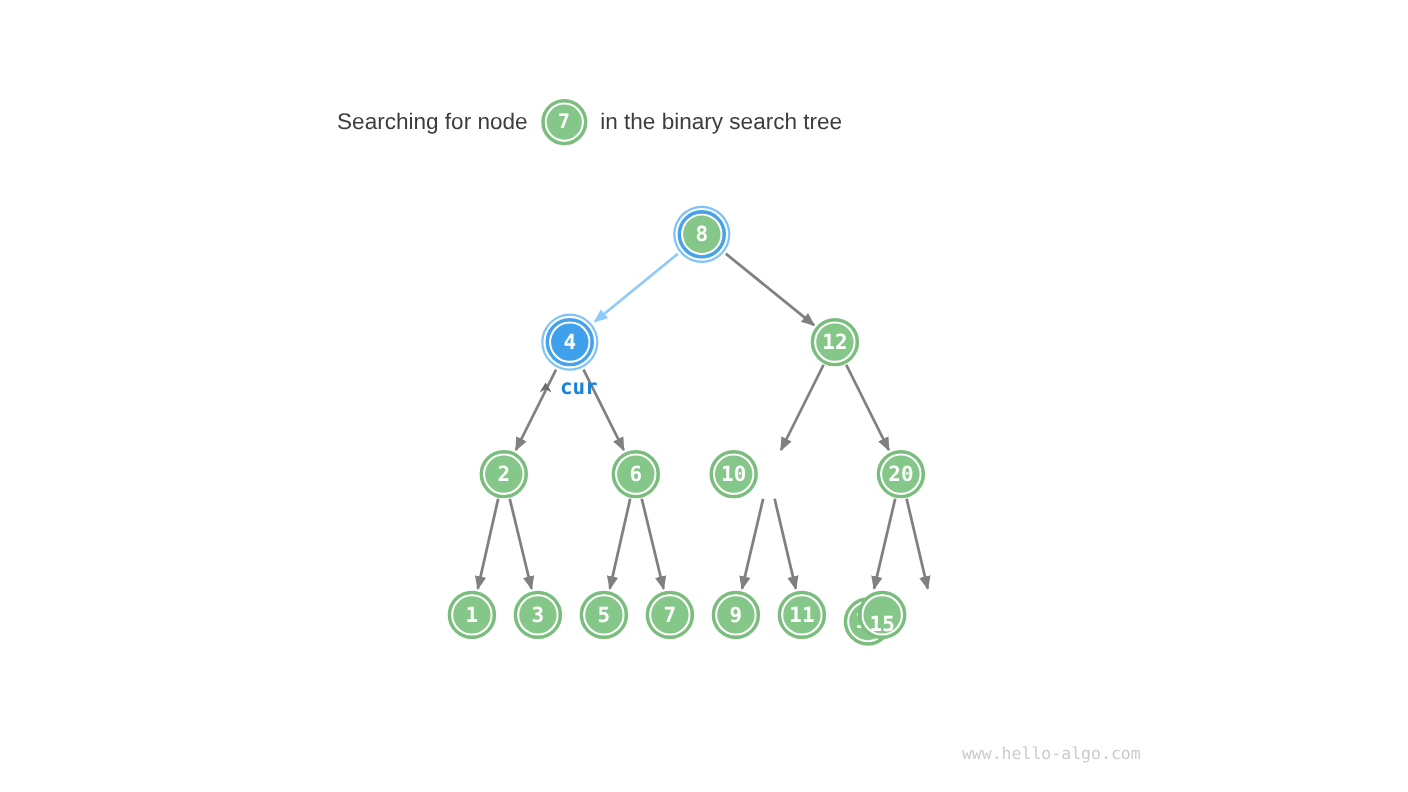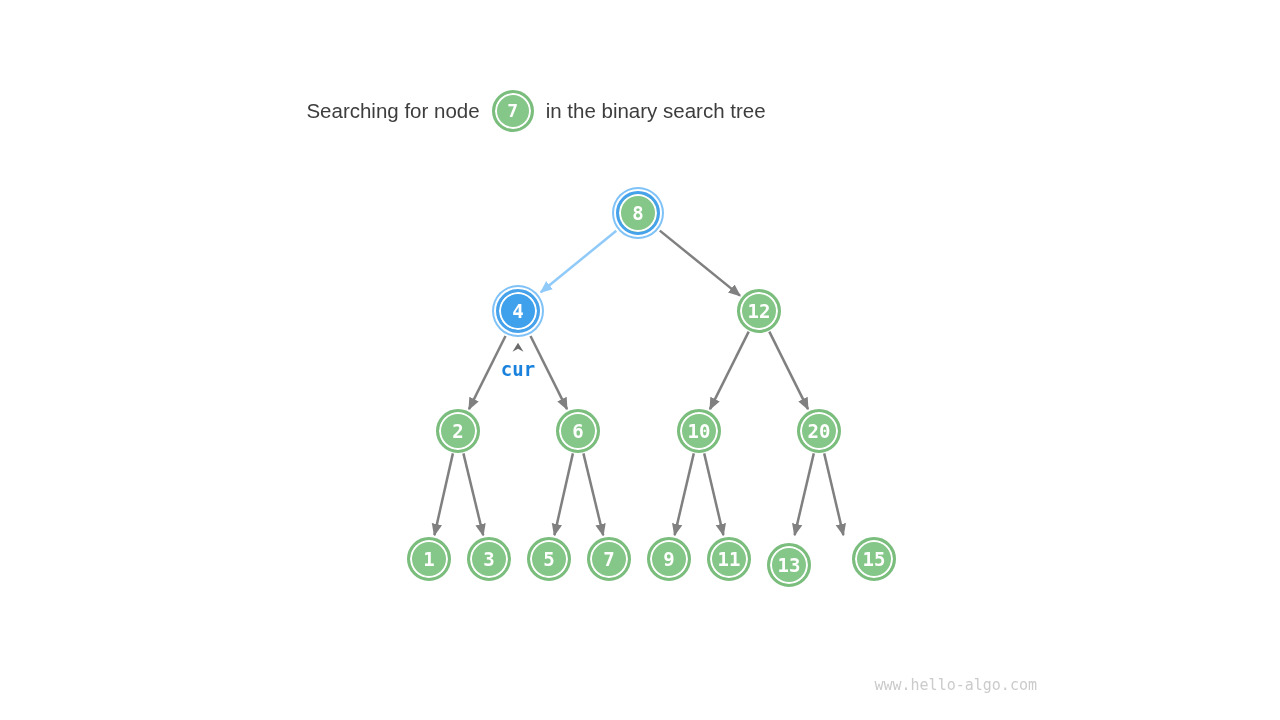--- a/index.html
+++ b/index.html
@@ -69,21 +69,21 @@
   .edge.highlight { stroke: var(--edge-highlight, #90CAF9); }
   #arrow-gray path { fill: var(--edge-gray, #808080); }
   #arrow-blue path { fill: var(--edge-highlight, #90CAF9); }
 
   
   .cur-pointer {
     position: absolute;
     left: 488px; top: 341px;
     width: 60px;
     display: flex;
-    flex-direction: column;
+    flex-direction: row;
     align-items: center;
     gap: 5px;
   }
   .cur-chevron path { fill: #6b6b6b; }
   .cur-label {
     color: var(--cur-label, #1A82DC);
     font-family: "DejaVu Sans Mono", monospace;
     font-weight: bold;
     font-size: 19px;
   }
@@ -163,21 +163,21 @@
       </div>
       <div class="node normal" style="left: 737px; top: 289px;">
         <span>12</span>
       </div>
       <div class="node normal" style="left: 436px; top: 409px;">
         <span>2</span>
       </div>
       <div class="node normal" style="left: 556px; top: 409px;">
         <span>6</span>
       </div>
-      <div class="node normal" style="left: 677px; top: 409px;">
+      <div class="node normal" style="left: 645px; top: 409px;">
         <span>10</span>
       </div>
       <div class="node normal" style="left: 797px; top: 409px;">
         <span>20</span>
       </div>
       <div class="node normal" style="left: 407px; top: 537px;">
         <span>1</span>
       </div>
       <div class="node normal" style="left: 467px; top: 537px;">
         <span>3</span>
@@ -190,21 +190,21 @@
       </div>
       <div class="node normal" style="left: 647px; top: 537px;">
         <span>9</span>
       </div>
       <div class="node normal" style="left: 707px; top: 537px;">
         <span>11</span>
       </div>
       <div class="node normal" style="left: 767px; top: 543px;">
         <span>13</span>
       </div>
-      <div class="node normal" style="left: 852px; top: 537px;">
+      <div class="node normal" style="left: 780px; top: 537px; align-items: flex-end;">
         <span>15</span>
       </div>
     </div>
 
   <div class="cur-pointer">
     <svg class="cur-chevron" width="16" height="12" viewBox="0 0 16 12" xmlns="http://www.w3.org/2000/svg">
       <path d="M2.5,10.8 L8,1.8 L13.5,10.8 L8,7.8 Z"></path>
     </svg>
     <div class="cur-label">cur</div>
   </div>

